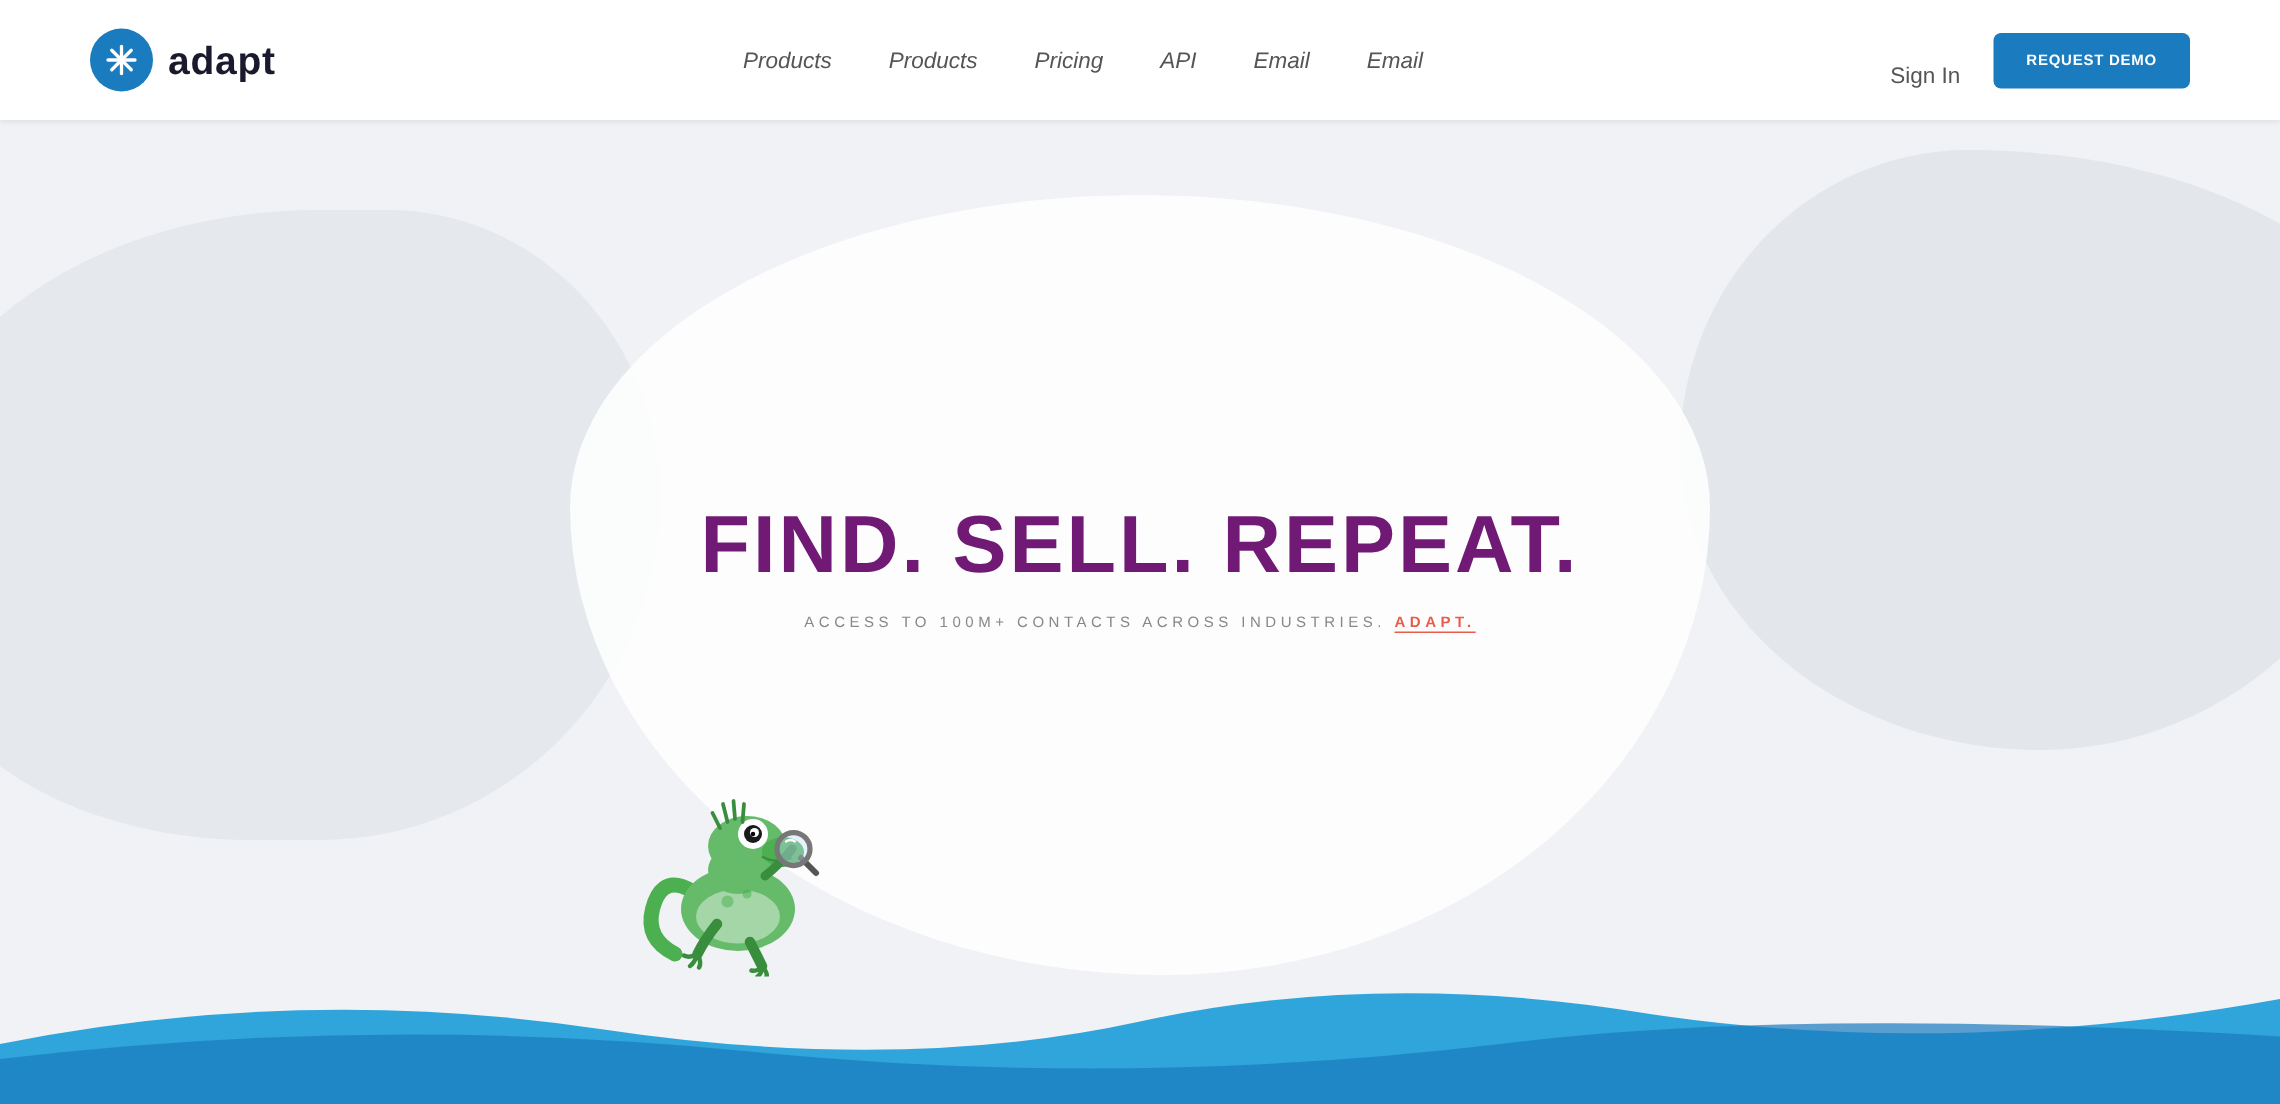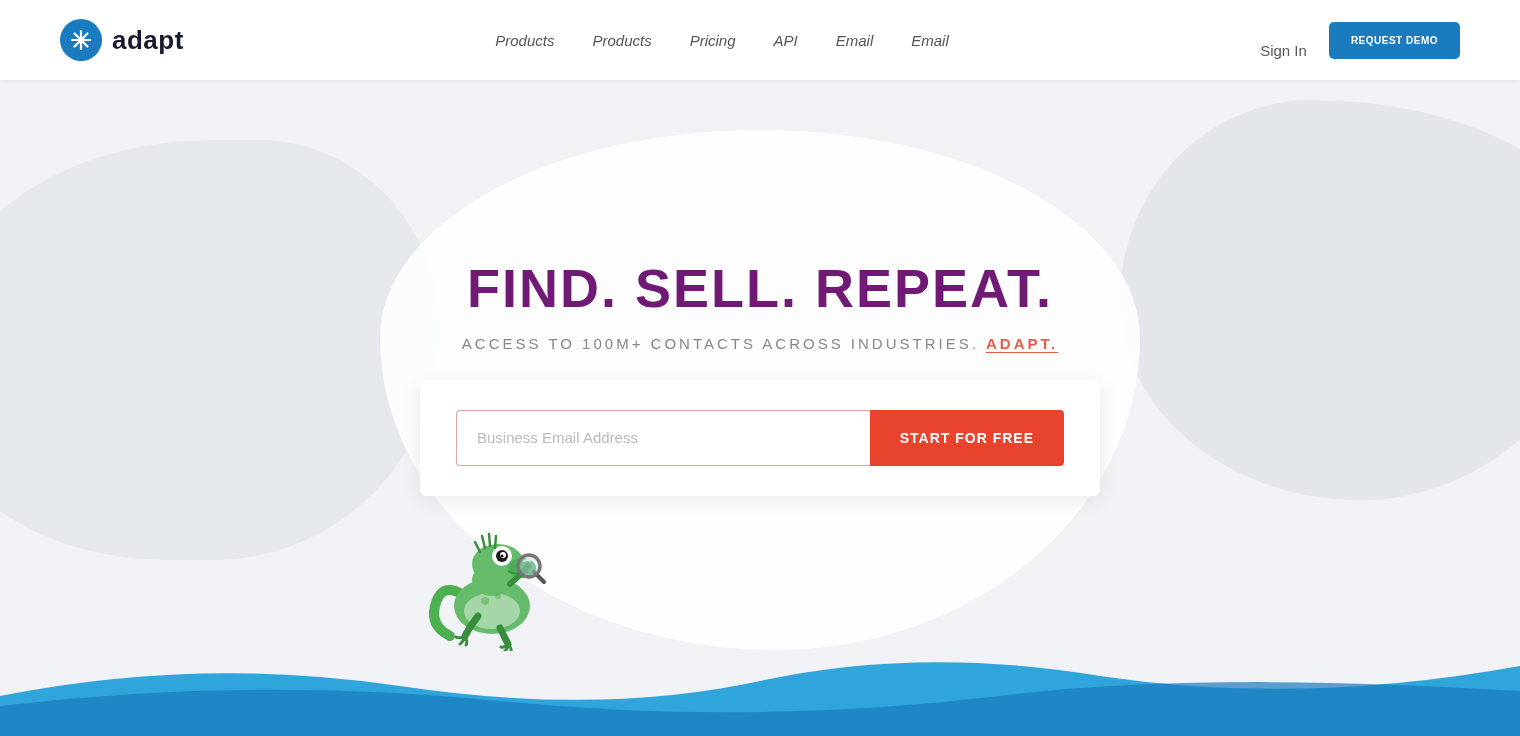--- a/index.html
+++ b/index.html
@@ -146,21 +146,21 @@
 
     .hero-title {
       font-size: 54px;
       font-weight: 900;
       color: #701a75;
       letter-spacing: 2px;
       line-height: 1.05;
     }
 
     .hero-subtitle {
-      font-size: 15px;
+      font-size: 10px;
       color: #888;
       letter-spacing: 3px;
       font-weight: 500;
       text-transform: uppercase;
     }
 
     .hero-subtitle .adapt-highlight {
       color: #e85c4a;
       font-weight: 700;
       text-decoration: underline;
@@ -262,24 +262,20 @@
   <div class="blob-right"></div>
   <div class="blob-center"></div>
 
   <div class="hero-content">
     <h1 class="hero-title">FIND. SELL. REPEAT.</h1>
     <p class="hero-subtitle">
       <span>ACCESS TO 100M+ CONTACTS ACROSS INDUSTRIES.</span>
       <span class="adapt-highlight">ADAPT.</span>
     </p>
 
-    <div class="email-form-container">
-      <input class="email-input" type="email" placeholder="Business Email Address" style="">
-      <button class="start-free-btn">START FOR FREE</button>
-    </div>
   </div>
 
   <div class="mascot">
     <svg width="130" height="145" viewBox="0 0 130 145" fill="none" xmlns="http://www.w3.org/2000/svg">
 
       <path d="M30 130 Q10 120 15 100 Q20 80 35 85 Q50 90 45 105" stroke="#4caf50" stroke-width="10" fill="none" stroke-linecap="round"></path>
 
       <ellipse cx="72" cy="100" rx="38" ry="28" fill="#66bb6a"></ellipse>
 
       <ellipse cx="72" cy="105" rx="28" ry="18" fill="#a5d6a7"></ellipse>

